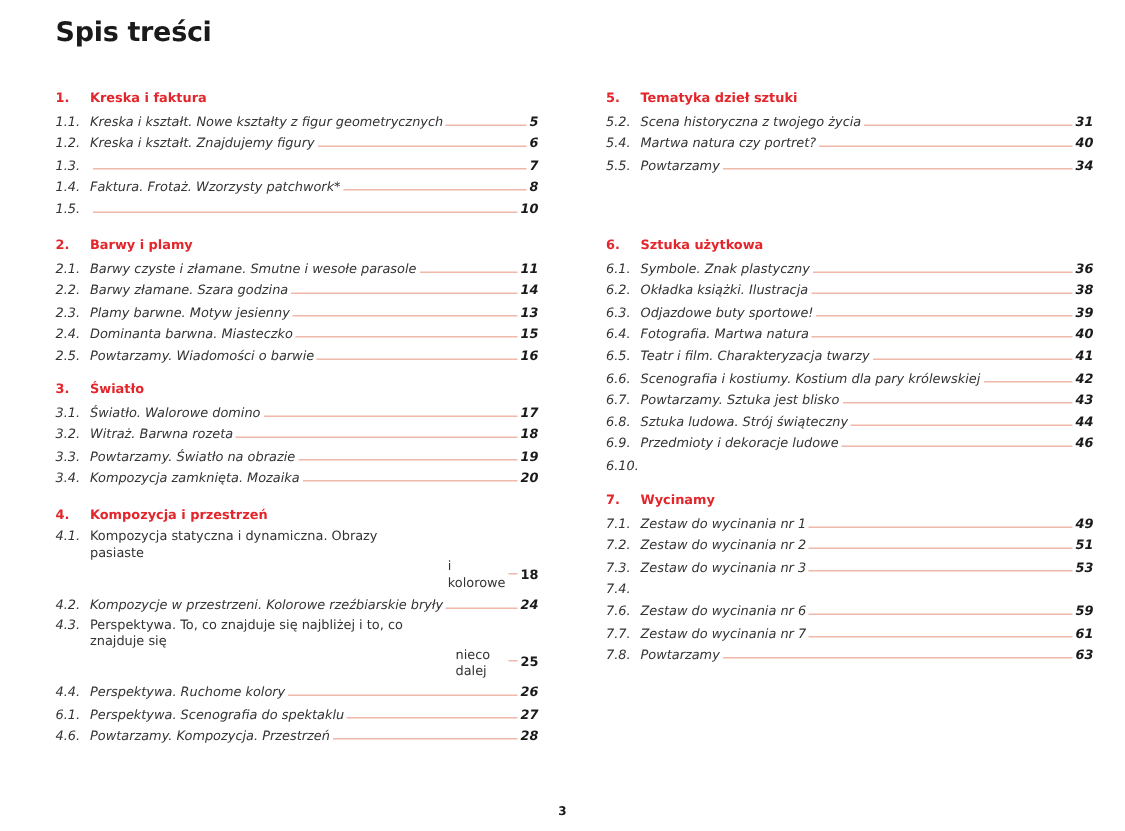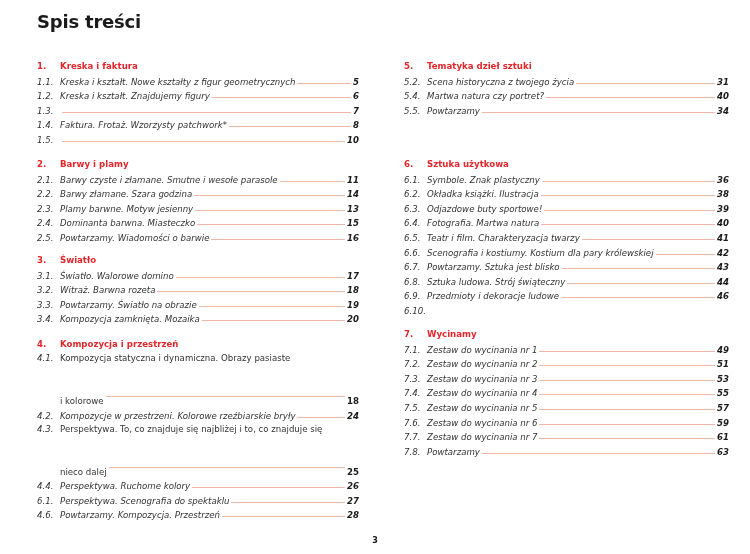--- a/index.html
+++ b/index.html
@@ -15,22 +15,22 @@
               font-weight: bold; color: #e3262b; }
   .sec-num { width: 23px; flex: none; }
   .row { display: flex; align-items: flex-end; font-size: 8.6px; line-height: 11px;
          min-height: 14.6px; box-sizing: border-box; padding-top: 2px; }
   .row .num { width: 23px; flex: none; color: #333; font-style: italic; }
   .row .body { flex: 1; display: flex; min-width: 0; font-style: italic; }
   .row .txt { color: #333; white-space: nowrap; }
   .row.wrap .txt { white-space: normal; }
   .row .lead { flex: 1; border-bottom: 1px solid #f0b8a8; margin: 0 2px 4px 2px; min-width: 6px; }
   .row .page { font-weight: bold; color: #1a1a1a; flex: none; text-align: right; }
-  .wrap-block { flex: 1; display: flex; flex-direction: column; gap: 32px; }
-  .wrap-block .line2 { display: flex; align-items: flex-start; }
+  .wrap-block { flex: 1; display: flex; flex-direction: row; gap: 32px; }
+  .wrap-block .line2 { display: flex; align-items: center; margin-top: 20px; }
   .footer { position: absolute; left: 0; width: 750px; top: 536px; text-align: center;
             font-size: 8px; font-weight: bold; color: #1a1a1a; }
 </style>
 </head>
 <body>
 
 <h1 class="title">Spis treści</h1>
 
 <div class="col col-left">
 
@@ -366,33 +366,20 @@
     <div class="row">
         <span class="num">7.3.</span>
         <span class="body">
           <span class="txt">Zestaw do wycinania nr 3</span>
           <span class="lead"></span>
           <span class="page">53</span>
         </span>
       </div>
     <div class="row">
         <span class="num">7.4.</span>
-        <span class="body">
-          <span class="txt">Zestaw do wycinania nr 4</span>
-          <span class="lead"></span>
-          <span class="page">55</span>
-        </span>
-      </div>
-    <div class="row">
-        <span class="num">7.5.</span>
-        <span class="body">
-          <span class="txt">Zestaw do wycinania nr 5</span>
-          <span class="lead"></span>
-          <span class="page">57</span>
-        </span>
       </div>
     <div class="row">
         <span class="num">7.6.</span>
         <span class="body">
           <span class="txt">Zestaw do wycinania nr 6</span>
           <span class="lead"></span>
           <span class="page">59</span>
         </span>
       </div>
     <div class="row">

